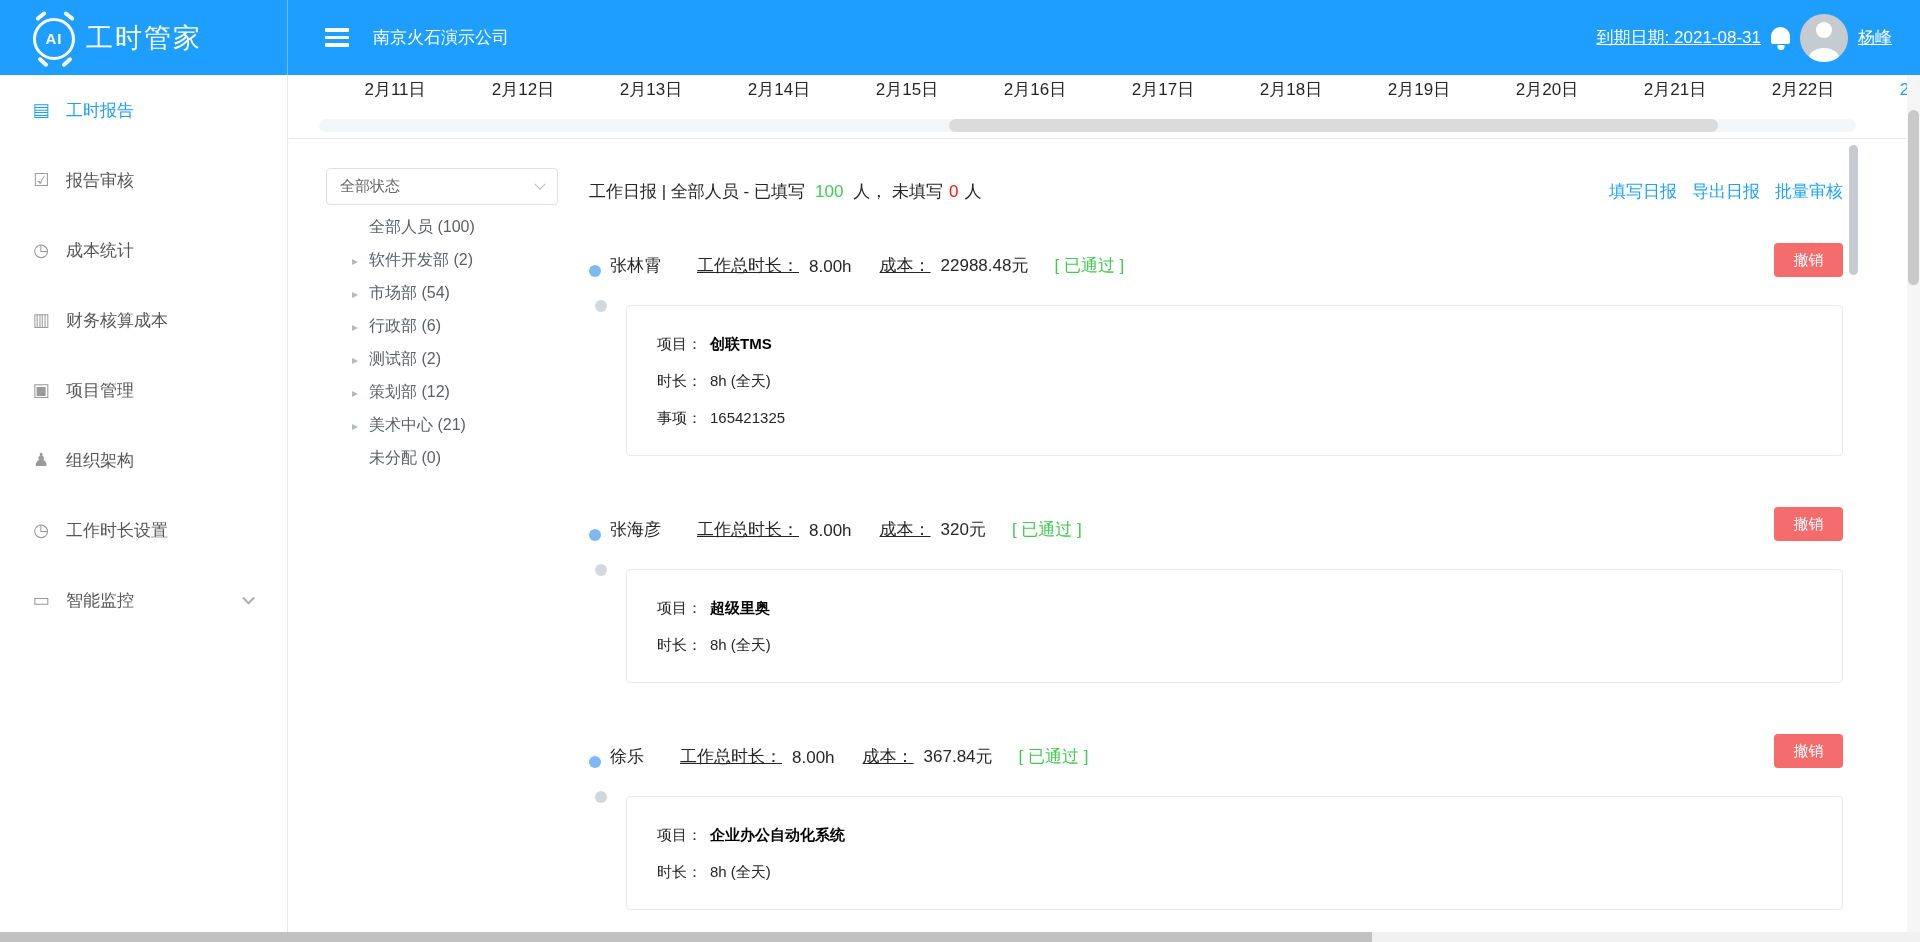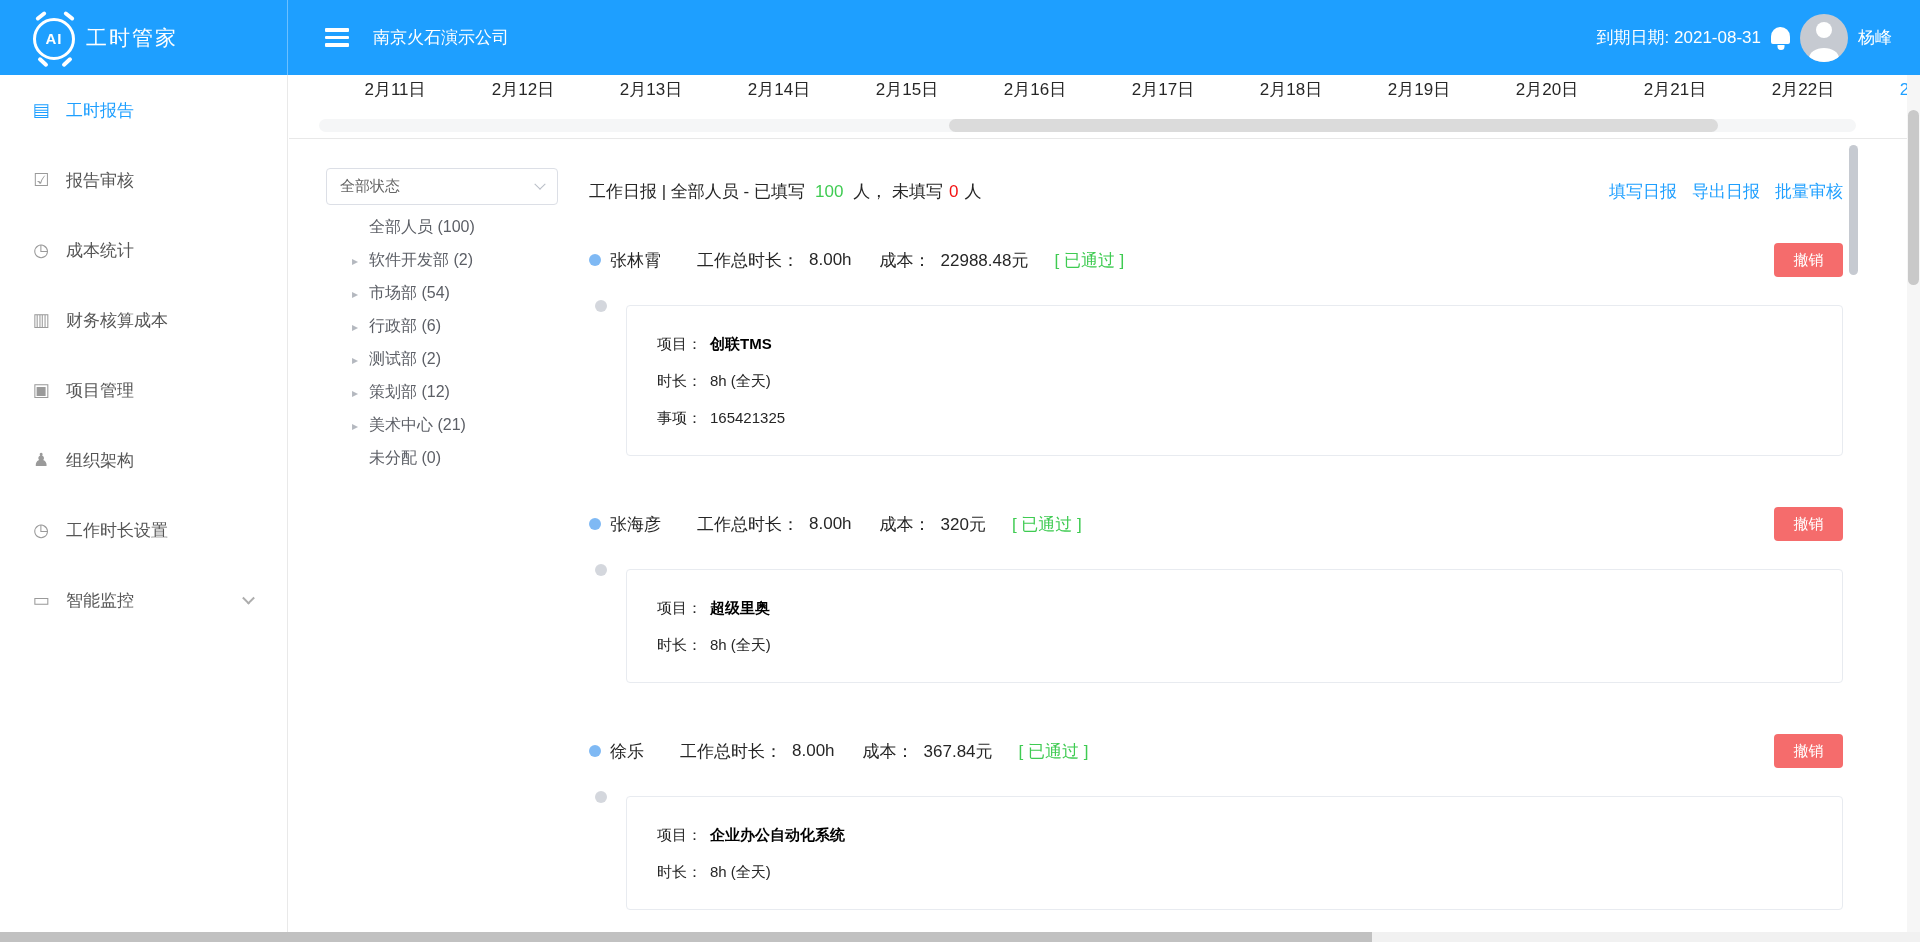--- a/index.html
+++ b/index.html
@@ -13,26 +13,26 @@
     gap:4px; border-right:1px solid rgba(255,255,255,.35); flex:none; }
   .logo { position:relative; width:54px; height:54px; flex:none; }
   .logo .ring { position:absolute; left:5px; top:7px; width:42px; height:42px;
     border:3px solid #fff; border-radius:50%; display:flex; align-items:center;
     justify-content:center; font-weight:bold; font-size:15px; letter-spacing:1px; }
   .logo .tick { position:absolute; width:12px; height:4px; background:#fff; border-radius:2px; }
   .logo .tick.tl { top:3px; left:7px; transform:rotate(-38deg); }
   .logo .tick.tr { top:3px; right:7px; transform:rotate(38deg); }
   .logo .tick.bl { bottom:1px; left:9px; transform:rotate(42deg); }
   .logo .tick.br { bottom:1px; right:9px; transform:rotate(-42deg); }
-  .app-title { font-size:21px; font-weight:500; letter-spacing:2px; }
+  .app-title { font-size:27px; font-weight:500; letter-spacing:2px; }
   .topbar-left { display:flex; align-items:center; gap:24px; margin-left:37px; }
   .hamburger { width:24px; display:flex; flex-direction:column; gap:4px; cursor:pointer; }
   .hamburger i { display:block; height:3.5px; background:#fff; border-radius:1px; }
   .company { font-size:17px; }
-  .header-right { margin-left:auto; display:flex; align-items:center; padding-right:28px; gap:10px; }
+  .header-right { margin-left:auto; display:flex; align-items:center; padding-right:28px; gap:10px;text-decoration:underline; }
   .expiry { font-size:17px; }
   .bell { position:relative; width:19px; height:25px; cursor:pointer; }
   .bell .dome { position:absolute; top:2px; left:0; width:19px; height:17px; background:#fff;
     border-radius:10px 10px 2px 2px; }
   .bell .clapper { position:absolute; bottom:0; left:50%; transform:translateX(-50%);
     width:7px; height:5px; background:#fff; border-radius:0 0 4px 4px; }
   .avatar { position:relative; width:48px; height:48px; border-radius:50%; background:#C6CAD1;
     overflow:hidden; cursor:pointer; flex:none; }
   .avatar .head { position:absolute; top:8px; left:50%; transform:translateX(-50%);
     width:16px; height:16px; background:#fff; border-radius:50%; }
@@ -82,25 +82,25 @@
   .list-col { flex:1; padding:40px 77px 0 0; overflow:hidden; }
   .summary-row { display:flex; align-items:center; justify-content:space-between; height:24px; }
   .summary { font-size:17px; color:#262626; }
   .summary .green { color:#3FCB52; margin:0 10px; }
   .summary .red { color:#F31212; margin:0 6px; }
   .actions { display:flex; gap:15px;align-items:center; }
   .actions a { color:#1E9FFF; font-size:17px; text-decoration:none; cursor:pointer; }
 
   .reports { margin-top:40px; }
   .report { margin-bottom:51px; }
-  .report-head { position:relative; display:flex; align-items:center; height:34px; }
+  .report-head { position:relative; display:flex; align-items:flex-end; height:34px; }
   .emp-dot { width:12px; height:12px; border-radius:50%; background:#7FB9F4;
     margin-right:9px; flex:none; }
   .emp-name { font-size:17px; color:#262626; margin-right:36px; }
-  .meta-label { font-size:17px; color:#262626; }
+  .meta-label { font-size:17px; color:#262626;text-decoration:underline; }
   .meta-val { font-size:17px; color:#262626; margin:0 28px 0 10px; }
   .meta-val.last { margin-right:14px; }
   .status { font-size:17px; color:#3FCB52; margin-left:12px; }
   .revoke { position:absolute; right:0; top:0; width:69px; height:34px; background:#F56C6C;
     color:#fff; border:none; border-radius:4px; font-size:15px; cursor:pointer;
     font-family:inherit; }
   .entry { position:relative; margin:28px 0 0 37px; }
   .timeline-dot { position:absolute; left:-31px; top:-5px; width:12px; height:12px;
     border-radius:50%; background:#D4D7DD; }
   .entry-card { border:1px solid #E8EBF0; border-radius:4px; padding:19px 30px; background:#fff; }

